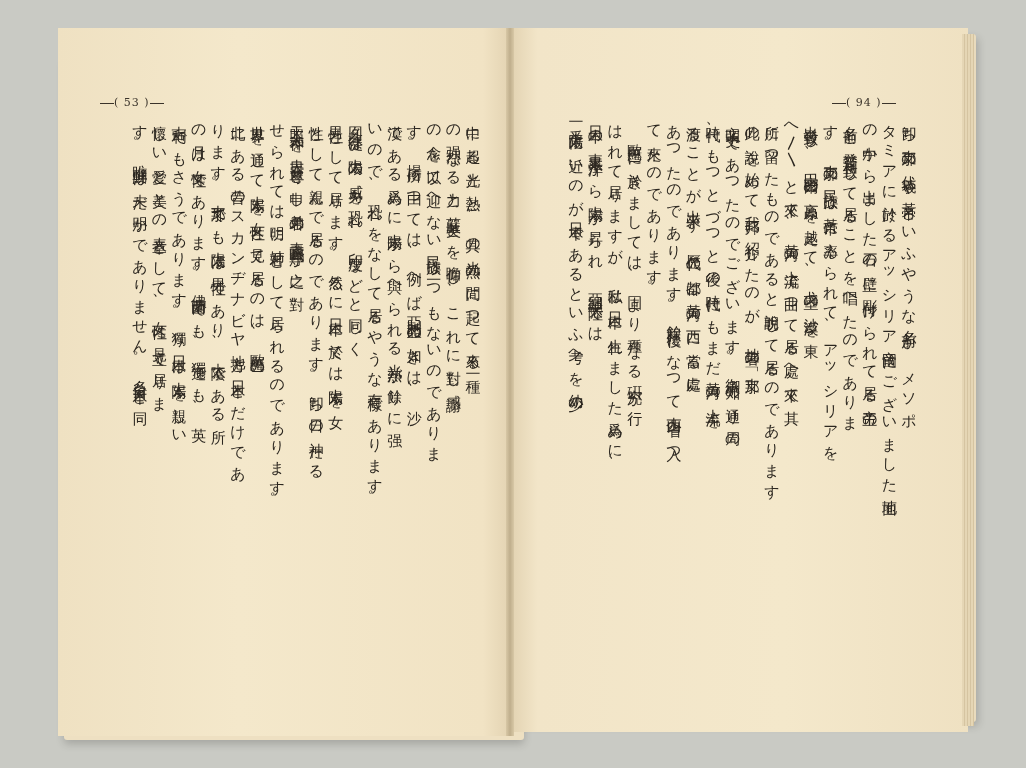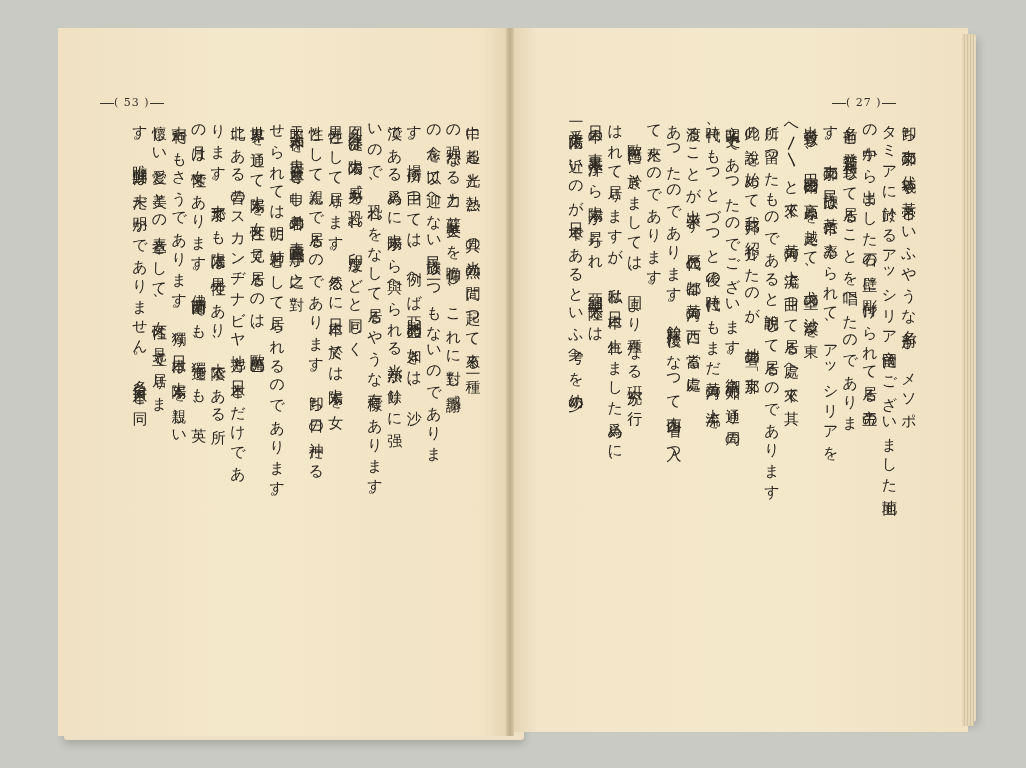--- a/index.html
+++ b/index.html
@@ -69,21 +69,21 @@
   <div class="gutter"></div>
   <div class="edge-stack"></div>
 
   <div class="folio left">
     <span class="dash"></span><span>(</span>
     <span>53</span>
     <span>)</span><span class="dash"></span>
   </div>
   <div class="folio right">
     <span class="dash"></span><span>(</span>
-    <span>27</span>
+    <span>94</span>
     <span>)</span><span class="dash"></span>
   </div>
 
   <div class="text-block right">
     <span class="line">卽ち支那の伏羲や黃帝といふやうな名前が、メソポ</span>
     <span class="line">タミアに於けるアッシリア帝國にございました地面</span>
     <span class="line">の中から出ました石の壁に彫付けられて居る帝王の</span>
     <span class="line">名前と發音相一致して居ることを唱へたのでありま</span>
     <span class="line">す。支那の民族は黃帝に率ゐられて、アッシリアを</span>
     <span class="line">出發致し、巴密爾の高原を越えて、戈壁の沙漠を東</span>

